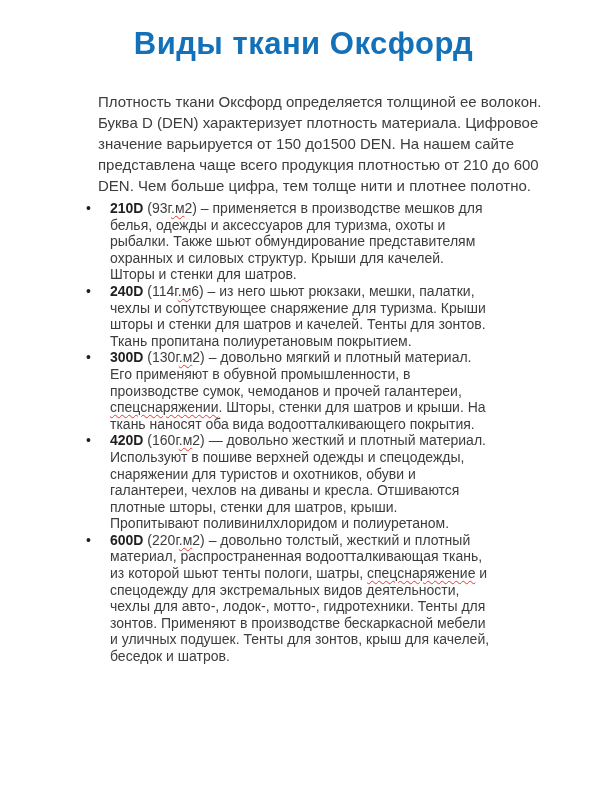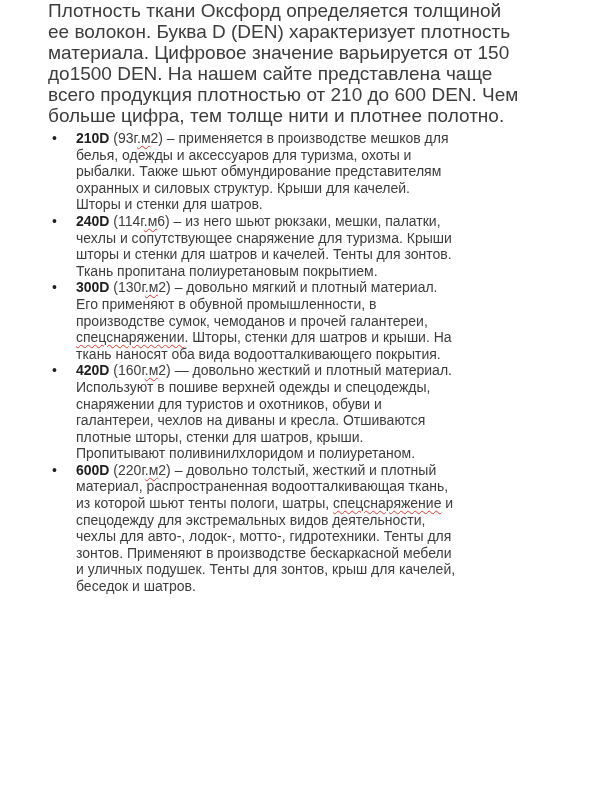--- a/index.html
+++ b/index.html
@@ -29,29 +29,29 @@
   .title {
     margin: 26px 0 29px 0;
     text-align: center;
     color: var(--title-blue);
     font-size: 31px;
     line-height: 36px;
     font-weight: 700;
     letter-spacing: 0.5px;
   }
   .intro {
-    margin: 0 64px 0 48px;
+    margin: 0 64px 0 98px;
     width: 476px;
-    font-size: 19px;
+    font-size: 15px;
     line-height: 21px;
     color: var(--body-text);
   }
   .fabric-list {
     list-style: none;
-    margin: 4px 0 0 76px;
+    margin: 4px 0 0 110px;
     padding: 0;
     width: 380px;
     font-size: 14px;
     line-height: 16.6px;
     color: var(--body-text);
   }
   .fabric-list li {
     position: relative;
     margin: 0;
     padding: 0;
@@ -72,20 +72,21 @@
     text-decoration-style: wavy;
     text-decoration-color: var(--spellcheck-red);
     text-decoration-thickness: 1px;
     text-underline-offset: 2px;
   }
 </style>
 </head>
 <body>
 
 <div class="page">
+  <h1 class="title">Виды ткани Оксфорд</h1>
   <p class="intro">Плотность ткани Оксфорд определяется толщиной ее волокон. Буква D (DEN) характеризует плотность материала. Цифровое значение варьируется от 150 до1500 DEN. На нашем сайте представлена чаще всего продукция плотностью от 210 до 600 DEN. Чем больше цифра, тем толще нити и плотнее полотно.</p>
   <ul class="fabric-list">
       <li><span class="density-label">210D</span><span> (93г</span><span class="misspelled">.м</span><span>2) – применяется в производстве мешков для белья, одежды и аксессуаров для туризма, охоты и рыбалки. Также шьют обмундирование представителям охранных и силовых структур. Крыши для качелей. Шторы и стенки для шатров.</span></li>
       <li><span class="density-label">240D</span><span> (114г</span><span class="misspelled">.м</span><span>6) – из него шьют рюкзаки, мешки, палатки, чехлы и сопутствующее снаряжение для туризма. Крыши шторы и стенки для шатров и качелей. Тенты для зонтов. Ткань пропитана полиуретановым покрытием.</span></li>
       <li><span class="density-label">300D</span><span> (130г</span><span class="misspelled">.м</span><span>2) – довольно мягкий и плотный материал. Его применяют в обувной промышленности, в производстве сумок, чемоданов и прочей галантереи, </span><span class="misspelled">спецснаряжении</span><span>. Шторы, стенки для шатров и крыши. На ткань наносят оба вида водоотталкивающего покрытия.</span></li>
       <li><span class="density-label">420D</span><span> (160г</span><span class="misspelled">.м</span><span>2) — довольно жесткий и плотный материал. Используют в пошиве верхней одежды и спецодежды, снаряжении для туристов и охотников, обуви и галантереи, чехлов на диваны и кресла. Отшиваются плотные шторы, стенки для шатров, крыши. Пропитывают поливинилхлоридом и полиуретаном.</span></li>
       <li><span class="density-label">600D</span><span> (220г</span><span class="misspelled">.м</span><span>2) – довольно толстый, жесткий и плотный материал, распространенная водоотталкивающая ткань, из которой шьют тенты пологи, шатры, </span><span class="misspelled">спецснаряжение</span><span> и спецодежду для экстремальных видов деятельности, чехлы для авто-, лодок-, мотто-, гидротехники. Тенты для зонтов. Применяют в производстве бескаркасной мебели и уличных подушек. Тенты для зонтов, крыш для качелей, беседок и шатров.</span></li>
     </ul>
 </div>
 

